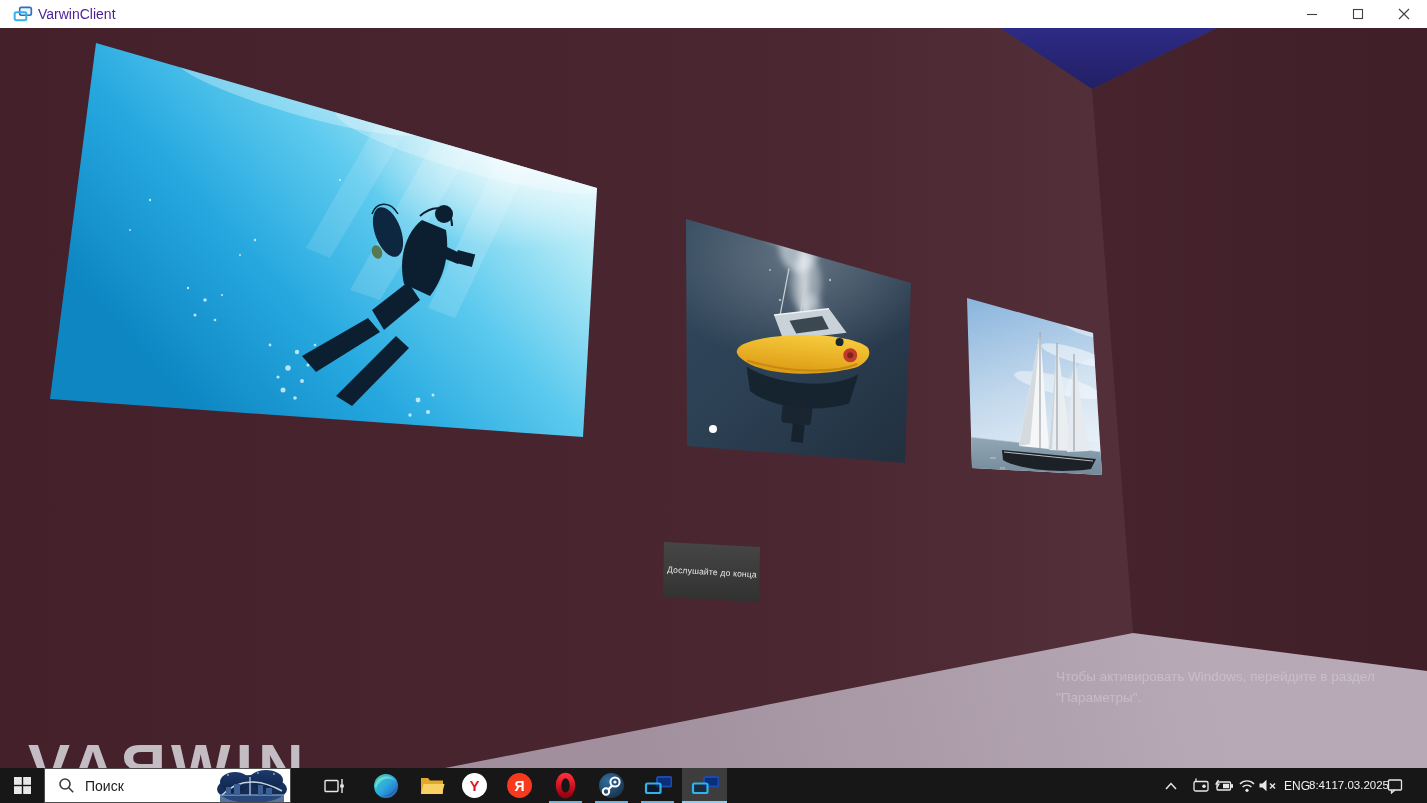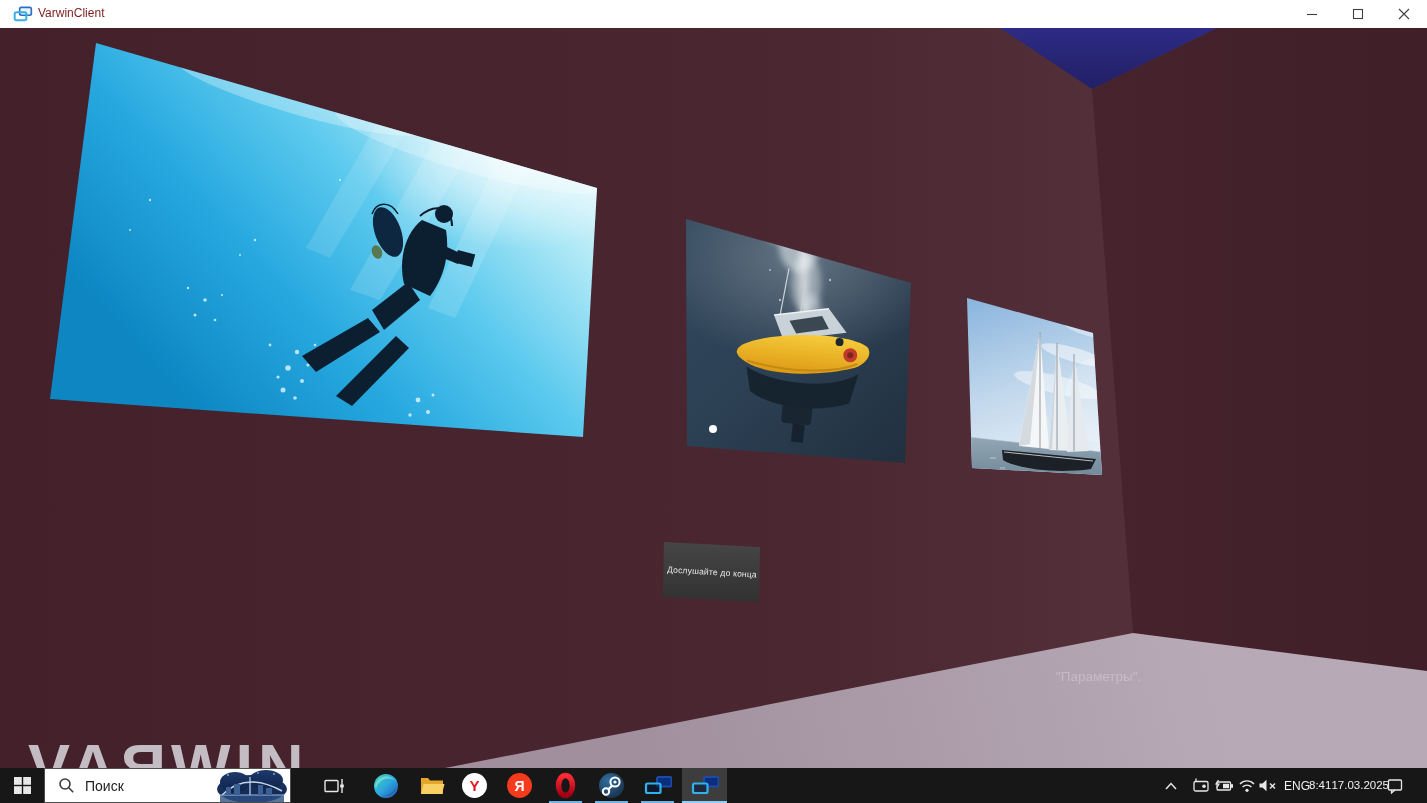--- a/index.html
+++ b/index.html
@@ -2,21 +2,21 @@
 <html><head>
 <meta charset="utf-8">
 <style>
   * { margin:0; padding:0; box-sizing:border-box; }
   body { font-family:"Liberation Sans", sans-serif; background:#000; }
   .page { position:relative; width:1427px; height:803px; overflow:hidden; background:#000; }
 
   
   .titlebar { position:absolute; left:0; top:0; width:1427px; height:28px; background:#ffffff; z-index:30; }
   .titlebar-icon { position:absolute; left:13px; top:6px; }
-  .titlebar-title { position:absolute; left:38px; top:6px; font-size:12px; color:#7f1d1d; }
+  .titlebar-title { position:absolute; left:38px; top:6px; font-size:14px; color:#4c1d95; }
   .win-btn { position:absolute; top:0; width:46px; height:28px; display:flex; align-items:center; justify-content:center; }
   .win-btn.min { right:92px; } .win-btn.max { right:46px; } .win-btn.close { right:0; }
 
   
   .scene { position:absolute; left:0; top:28px; width:1427px; height:740px; overflow:hidden; background:#45222c; }
   .scene svg.scene-art { position:absolute; left:0; top:0; }
 
   .billboard-label { position:absolute; left:662px; top:516px; width:100px; height:56px;
     display:flex; align-items:center; justify-content:center; text-align:center;
     transform:rotate(3.4deg); font-size:8.5px; line-height:1.25; color:#e8e8e8; letter-spacing:.2px; }
@@ -260,20 +260,21 @@
         <path d="M1002,450 L1096,459 L1091,469 C1056,474 1018,469 1003,460 Z" fill="#1b2127"></path>
         <path d="M1004,452 L1093,461" stroke="#e6e6e6" stroke-width="1" opacity="0.8"></path>
       </g>
 
       <polygon points="664,542 760,547 759,602 663,597" fill="url(#gBoard)"></polygon>
     </svg>
 
     <div class="billboard-label">Дослушайте до конца</div>
     <div class="varwin-logo">VAЯWIN</div>
     <div class="watermark">
+      <div class="wm2">Чтобы активировать Windows, перейдите в раздел</div>
       <div class="wm3">"Параметры".</div>
     </div>
   </div>
 
   <div class="taskbar">
 
     <div class="tb-btn start-btn">
       <svg width="17" height="17" viewBox="0 0 17 17">
         <rect x="0" y="0" width="7.8" height="7.8" fill="#e8e8e8"></rect>
           <rect x="9.2" y="0" width="7.8" height="7.8" fill="#e8e8e8"></rect>

